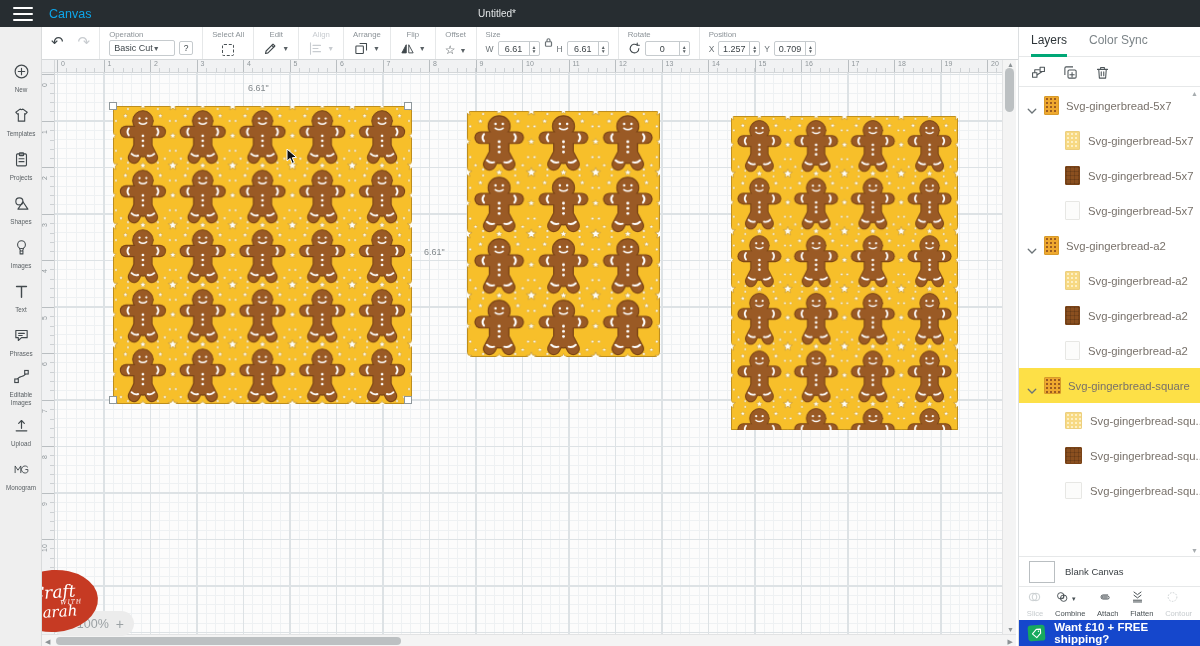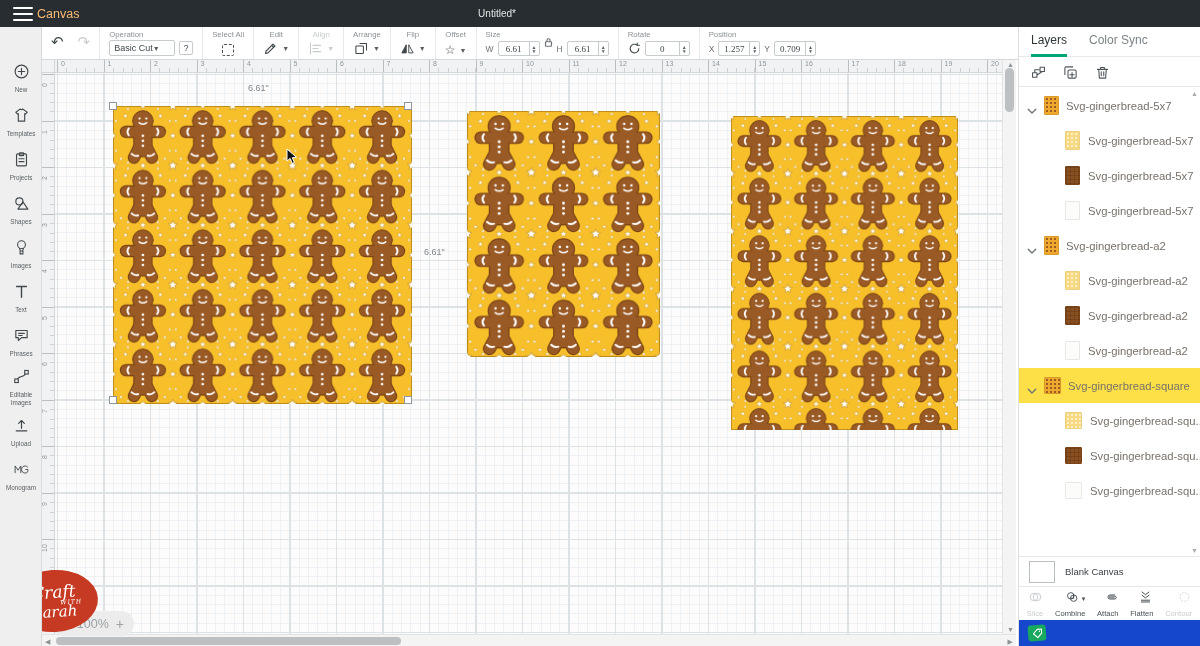--- a/index.html
+++ b/index.html
@@ -2,21 +2,21 @@
 <html><head>
 <meta charset="utf-8">
 <style>
   *{box-sizing:border-box;margin:0;padding:0}
   html,body{background:#fff}
   #app{position:relative;width:1200px;height:646px;overflow:hidden;font-family:"Liberation Sans",sans-serif;background:#fff;color:#3f474b}
   
   .topbar{position:absolute;left:0;top:0;width:1200px;height:27px;background:#272d31;display:flex;align-items:center;color:#e8eaeb;z-index:30}
   .hamburger{width:20px;height:14px;margin-left:13px;display:flex;flex-direction:column;justify-content:space-between;cursor:pointer}
   .hamburger span{display:block;height:2px;background:#fff;border-radius:1px}
-  .tb-title{font-size:12.5px;margin-left:4px;color:#fdba74}
+  .tb-title{font-size:12.5px;margin-left:16px;color:#0ea5e9}
   .doc-title{position:absolute;left:437px;width:120px;text-align:center;font-size:10px;color:#e3e6e7}
   .tb-right{position:absolute;right:10px;display:flex;align-items:center;gap:14px;font-size:12px}
   .tb-right .lnk{cursor:pointer;color:#e8eaeb}
   .tb-sep{color:#9aa2a6}
   .machine{display:flex;align-items:center;gap:5px;cursor:pointer}
   .makeit{background:#12b272;color:#fff;border:none;border-radius:13px;padding:4px 17px;font-size:11.5px;cursor:pointer}
   .bell{width:15px;height:16px;color:#e8eaeb}
   
   .sidebar{position:absolute;left:0;top:27px;width:42px;height:619px;background:#efefef;border-right:1px solid #d9dbdc;z-index:20}
   .side-item{position:absolute;left:0;width:42px;display:flex;flex-direction:column;align-items:center;cursor:pointer;color:#42494d}
@@ -28,21 +28,21 @@
   .tbg:first-child{border-left:none}
   .tbg .cap{font-size:7.8px;color:#8b9297;white-space:nowrap}
   .tbg .row{display:flex;align-items:center;gap:4px}
   .ghost{color:#c8ccd0 !important}
   .uicon{font-size:15px;line-height:14px;color:#40484c;cursor:pointer}
   .select-box{display:flex;align-items:center;justify-content:flex-start;border:1px solid #c6cbce;border-radius:2px;height:16px;width:66px;padding:0 4px;font-size:9px;cursor:pointer}
   .qbox{border:1px solid #c6cbce;border-radius:2px;width:14px;height:14px;font-size:8.5px;display:flex;align-items:center;justify-content:center;cursor:pointer}
   .dashed-ico{width:12px;height:12px;border:1px dashed #4a5256;border-radius:2px;cursor:pointer}
   .caret{font-size:7px;color:#5a6165}
   .inp{display:flex;align-items:stretch;border:1px solid #c6cbce;border-radius:2px;height:15px;background:#fff}
-  .inp input{border:none;outline:none;width:30px;font-size:9px;text-align:center;font-family:Liberation Serif, serif;color:#3c4347;padding:0;background:transparent}
+  .inp input{border:none;outline:none;width:30px;font-size:9px;text-align:center;font-family:Liberation Sans, sans-serif;color:#3c4347;padding:0;background:transparent}
   .inp.wide input{width:33px}
   .stepper{width:10px;border-left:1px solid #c6cbce;display:flex;flex-direction:column;align-items:center;justify-content:center;line-height:4px;font-size:5px;color:#5a6165;cursor:pointer}
   .axis{font-size:8.5px;color:#6b7276}
   .micro-ico svg{width:15px;height:15px;display:block}
   
   .ruler-corner{position:absolute;left:42px;top:60px;width:13px;height:13px;background:#f1f2f3;border-right:1px solid #d4d7d9;border-bottom:1px solid #d4d7d9;z-index:6}
   .ruler-top{position:absolute;left:55px;top:60px;width:947px;height:13px;background:#f1f2f3;border-bottom:1px solid #d4d7d9;overflow:hidden;z-index:6}
   .ruler-top .cell{position:absolute;top:0;height:13px;border-left:1px solid #b9bec1;background-image:repeating-linear-gradient(to right,transparent 0 8.3px,#cdd1d4 8.3px 9.3px);background-size:46.5px 5px;background-position:0 100%;background-repeat:repeat-x}
   .ruler-top .cell b{font-weight:normal;font-size:7px;color:#8f969a;position:absolute;left:3px;top:0}
   .ruler-left{position:absolute;left:42px;top:73px;width:13px;height:561px;background:#f1f2f3;border-right:1px solid #d4d7d9;overflow:hidden;z-index:6}
@@ -89,21 +89,21 @@
   .th-square{width:17px;height:17px}
   .th-pattern{background-color:#efa92f;background-image:radial-gradient(#9c5c20 1px,transparent 1.4px);background-size:4px 4px;border:1px solid #d79a2a}
   .th-yellow{background-color:#f7d983;background-image:radial-gradient(#fdf0c4 1px,transparent 1.3px);background-size:4px 4px;border:1px solid #eccf7f}
   .th-brown{background-color:#8a4f1f;background-image:repeating-linear-gradient(to right,rgba(0,0,0,.14) 0 1px,transparent 1px 4px),repeating-linear-gradient(to bottom,rgba(0,0,0,.14) 0 1px,transparent 1px 4px);border:1px solid #7a4317}
   .th-white{background:#fcfcfb;border:1px solid #e7e7e4}
   .list-arrow{position:absolute;right:2px;font-size:7px;color:#a7acaf;line-height:7px}
   .blankrow{position:absolute;left:0;top:529px;width:100%;height:30px;display:flex;align-items:center;gap:10px;padding-left:10px;border-top:1px solid #e6e8e9}
   .blankrow .sw{width:26px;height:22px;background:#fff;border:1px solid #b9bec1}
   .blankrow .bl{font-size:9.5px;color:#3c4246}
   .actions{position:absolute;left:0;top:559px;width:100%;height:34px;border-top:1px solid #e6e8e9;display:flex;align-items:center;justify-content:space-around;padding:0 2px}
-  .act{display:flex;flex-direction:column;align-items:flex-end;gap:1px;cursor:pointer;color:#474f53}
+  .act{display:flex;flex-direction:column;align-items:flex-start;gap:1px;cursor:pointer;color:#474f53}
   .act.disabled{color:#c6cbce;cursor:default}
   .act svg{width:15px;height:14px}
   .act .al{font-size:7.6px;white-space:nowrap}
   .banner{position:absolute;left:0;top:593px;width:100%;height:26px;background:#1547cc;display:flex;align-items:center;gap:9px;padding-left:9px;cursor:pointer}
   .banner .tagbox{width:18px;height:16px;background:#18a95e;border-radius:3px;display:flex;align-items:center;justify-content:center;transform:rotate(-4deg)}
   .banner .btxt{color:#fff;font-size:11.5px;font-weight:bold}
 </style>
 </head>
 <body>
 
@@ -680,15 +680,16 @@
           <span class="al">Contour</span>
         </div>
       </div>
     <div class="banner">
       <div class="tagbox">
         <svg width="11" height="11" viewBox="0 0 16 16" fill="none" stroke="#fff" stroke-width="1.6" stroke-linejoin="round">
             <path d="M2 8 L8 2 h6 v6 L8 14 Z"></path>
             <circle cx="11" cy="5" r="1" fill="#fff" stroke="none"></circle>
           </svg>
       </div>
+      <span class="btxt">Want £10 + FREE shipping?</span>
     </div>
   </div>
 </div>
 
 </body></html>

